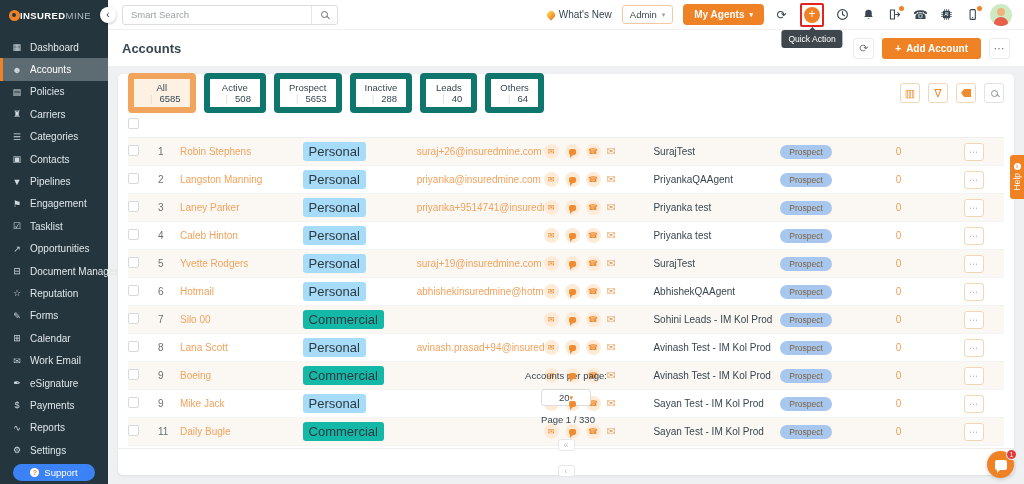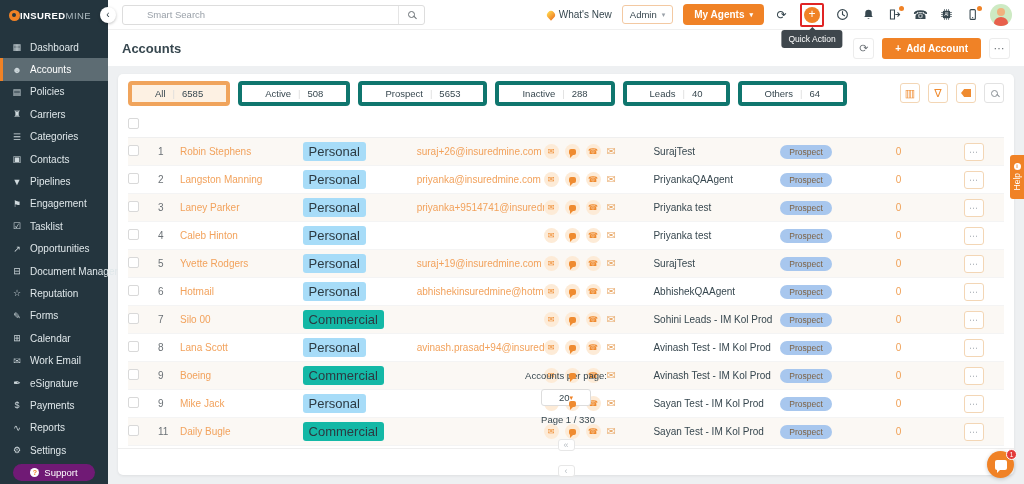--- a/index.html
+++ b/index.html
@@ -14,35 +14,35 @@
   .logo-mark::after { content:""; position:absolute; left:3px; top:3px; width:4px; height:4px;
     border-radius:50%; background:#24353e; }
   .logo-text { font-size:9.5px; font-weight:bold; color:#fff; letter-spacing:.4px; white-space:nowrap; }
   .logo-text .lt { font-weight:normal; color:#aebbc1; }
   .nav { margin-top:6px; }
   .nav-item { display:flex; align-items:center; gap:7px; height:22.4px; padding:0 8px;
     color:#dfe7ea; font-size:10px; border-left:3px solid transparent; cursor:pointer; white-space:nowrap; }
   .nav-item .nicon { width:12px; text-align:center; font-size:9px; color:#cfd9dd; flex:none; }
   .nav-item.active { background:#5d6c73; border-left-color:#f08226; color:#fff; }
   .support-btn { position:absolute; bottom:3px; left:13px; width:82px; height:17px;
-    background:#701a75; border-radius:9px; color:#fff; font-size:9.5px;
+    background:#3b82f6; border-radius:9px; color:#fff; font-size:9.5px;
     display:flex; align-items:center; justify-content:center; gap:5px; border:none; cursor:pointer; }
   .q-circle { width:9px; height:9px; border-radius:50%; background:#fff; color:#f08226;
     font-size:7px; font-weight:bold; line-height:9px; text-align:center; }
   .q-circle::after { content:"?"; }
   .collapse-btn { position:absolute; top:7px; left:100px; width:16px; height:16px; z-index:40;
     background:#fff; border-radius:50%; box-shadow:0 1px 3px rgba(0,0,0,.25); border:none;
     font-size:10px; color:#24353e; line-height:14px; text-align:center; cursor:pointer; }
 
   
   .main { margin-left:108px; }
   .topbar { height:30px; background:#fff; border-bottom:1px solid #f0f0f0;
     display:flex; align-items:center; gap:10px; padding:0 12px 0 14px; position:relative; z-index:20; }
-  .search-wrap { width:303px; height:20px; border:1px solid #ddd; border-radius:3px;
-    display:flex; align-items:center; background:#fff;padding-left:16px; }
+  .search-wrap { width:216px; height:20px; border:1px solid #ddd; border-radius:3px;
+    display:flex; align-items:center; background:#fff; }
   .search-wrap input { flex:1; border:none; outline:none; font-size:9.5px; padding:0 8px;
     color:#555; font-family:inherit; }
   .search-wrap input::placeholder { color:#9aa1a9; }
   .search-btn { width:26px; height:100%; border:none; border-left:1px solid #e5e5e5;
     background:none; display:flex; align-items:center; justify-content:center; cursor:pointer; color:#6a7075; }
   .magnifier { width:7px; height:7px; border:1.4px solid currentColor; border-radius:50%;
     position:relative; display:inline-block; }
   .magnifier::after { content:""; position:absolute; width:4px; height:1.4px; background:currentColor;
     transform:rotate(45deg); right:-3px; bottom:-1px; }
   .tb-spacer { flex:1; }
@@ -87,22 +87,22 @@
     color:#6a7075; font-size:11px; display:flex; align-items:center; justify-content:center; cursor:pointer; }
   .add-account { display:flex; align-items:center; gap:5px; background:#f08226; border:none;
     border-radius:3px; padding:5px 13px; color:#fff; font-size:10px; font-weight:bold; cursor:pointer; }
   .dots::before { content:"⋯"; letter-spacing:1px; }
 
   
   .content { padding:8px 10px 0; }
   .card { background:#fff; border-radius:5px; box-shadow:0 1px 3px rgba(0,0,0,.07);
     padding:8px 10px 0; position:relative; }
   .filters-row { display:flex; align-items:center; gap:8px; height:22px; margin-bottom:8px; }
-  .chip { display:flex; align-items:center; border:4px solid #0f766e; border-radius:4px;
-    padding:3px 23px; font-size:9.5px; color:#37474f; background:#fff; cursor:pointer; white-space:nowrap; }
+  .chip { display:flex; align-items:center; border:6px solid #0f766e; border-radius:4px;
+    padding:3px 9px; font-size:9.5px; color:#37474f; background:#fff; cursor:pointer; white-space:nowrap;flex-direction:column; }
   .chip .count::before { content:"|"; margin:0 7px; color:#ddd; }
   .chip.active { border-color:#f0a45c; background:#fdf1e3; }
   .f-spacer { flex:1; }
   .tool-btn { width:20px; height:20px; border:1px solid #f3d6b5; border-radius:3px; background:#fff;
     display:flex; align-items:center; justify-content:center; color:#ef8b30; font-size:11px; cursor:pointer; }
   .tool-btn.gray { border-color:#e2e2e2; color:#8a9196; }
   .tag-shape { width:10px; height:8px; background:#ef8b30;
     clip-path:polygon(32% 0,100% 0,100% 100%,32% 100%,0 50%); }
 
   

